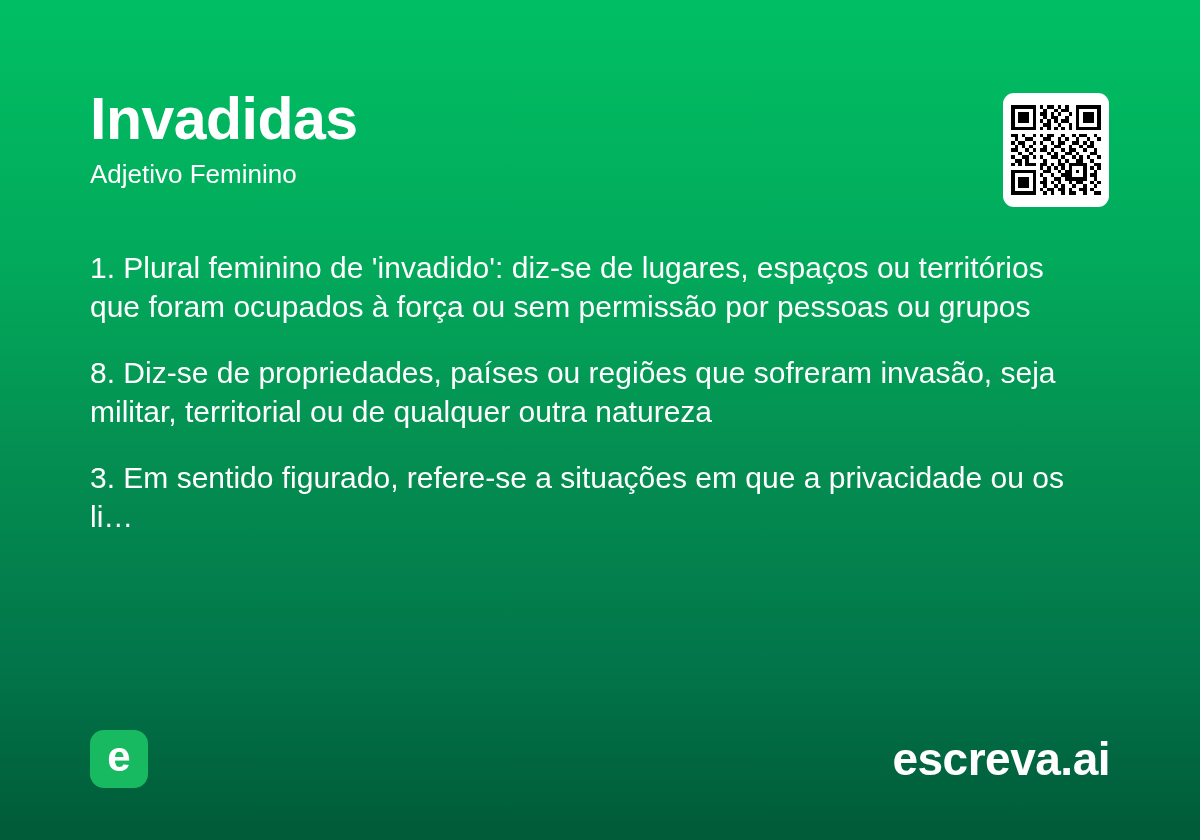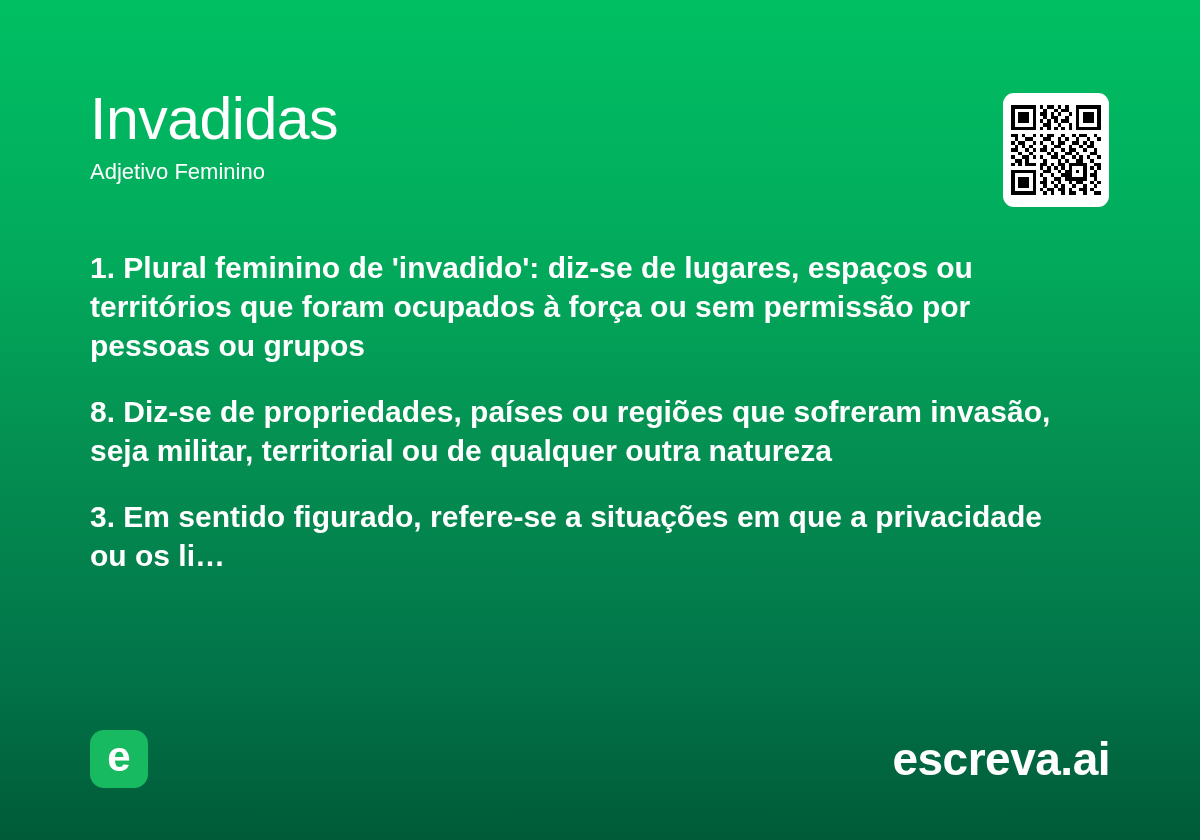--- a/index.html
+++ b/index.html
@@ -31,29 +31,29 @@
   #header {
     position: absolute;
     left: 90px;
     top: 88px;
     right: 90px;
   }
 
   #word-title {
     margin: 0;
     font-size: 59px;
-    font-weight: 400;
+    font-weight: 700;
     line-height: 1.06;
     letter-spacing: -0.5px;
     color: #ffffff;
   }
 
   #word-subtitle {
     margin: 8px 0 0 0;
-    font-size: 22px;
+    font-size: 26px;
     font-weight: 400;
     line-height: 1.2;
     color: #ffffff;
   }
 
   
   #qr-card {
     position: absolute;
     left: 1003px;
     top: 93px;
@@ -77,21 +77,21 @@
   #definitions {
     position: absolute;
     left: 90px;
     top: 248px;
     width: 975px;
   }
 
   .definition {
     margin: 0 0 27px 0;
     font-size: 30px;
-    font-weight: 700;
+    font-weight: 400;
     line-height: 39px;
     color: #ffffff;
   }
   .definition:last-child { margin-bottom: 0; }
 
   
   #footer {
     position: absolute;
     left: 90px;
     right: 90px;

